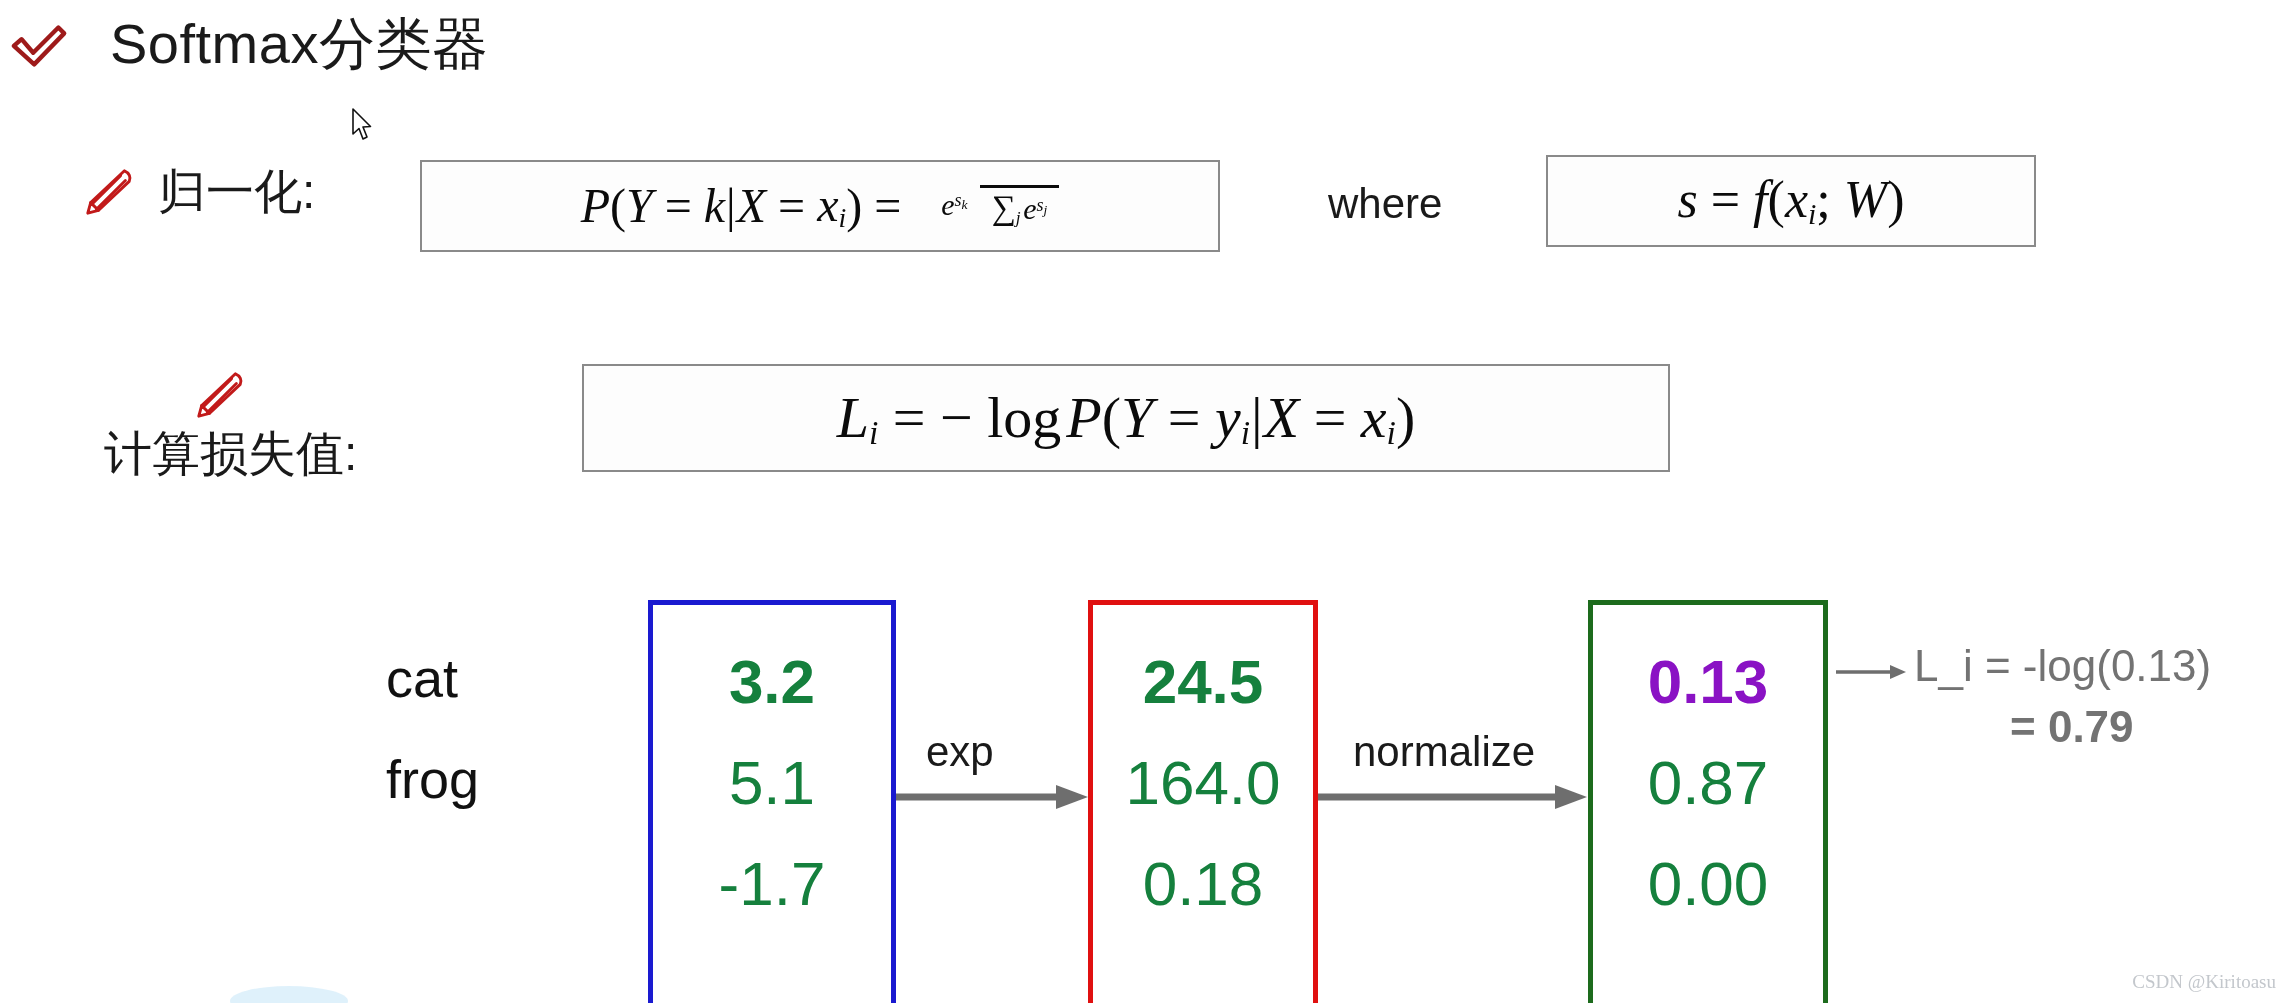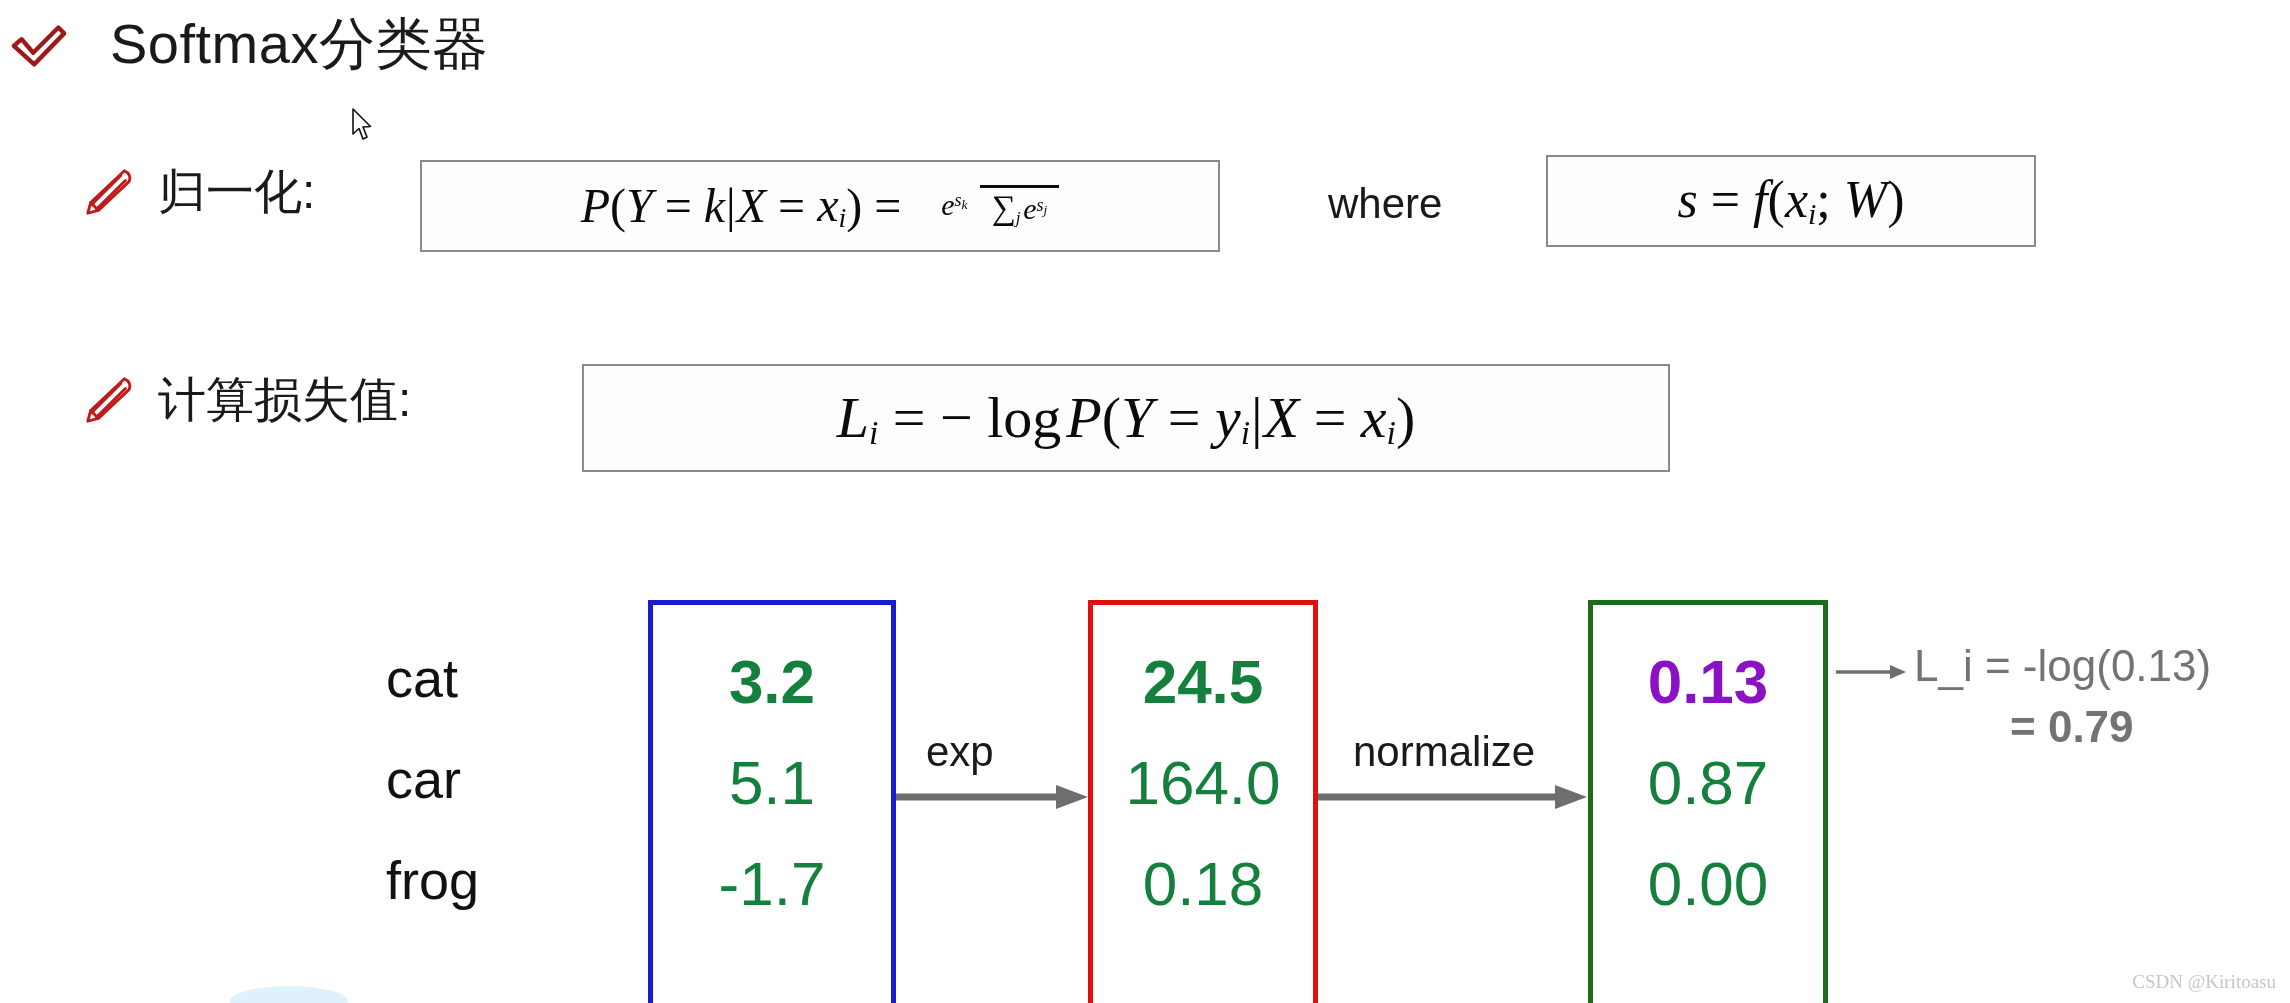--- a/index.html
+++ b/index.html
@@ -50,21 +50,21 @@
     height: 34px;
   }
 
   
   .bullet-row {
     position: absolute;
     display: flex;
     align-items: center;
   }
   .row-1 { left: 82px; top: 160px; }
-  .row-2 { left: 82px; top: 368px; }
+  .row-2 { left: 82px; top: 368px; flex-direction: column; }
 
   .pencil-icon {
     width: 54px;
     height: 54px;
     flex: 0 0 auto;
   }
   .bullet-label {
     font-size: 48px;
     color: #1a1a1a;
     margin-left: 22px;
@@ -310,21 +310,20 @@
 <div class="formula-box fbox-loss">
   <span class="math loss-expr">
     <span>L<sub>i</sub></span><span class="rm">&nbsp;=&nbsp;−&nbsp;</span><span class="rm">log </span><span>P</span><span class="rm">(</span><span>Y</span><span class="rm">&nbsp;=&nbsp;</span><span>y<sub>i</sub></span><span class="bar">|</span><span>X</span><span class="rm">&nbsp;=&nbsp;</span><span>x<sub>i</sub></span><span class="rm">)</span>
   </span>
 </div>
 
 <div class="diagram">
 
   <div class="class-labels">
     <div>cat</div>
-    <div>car</div>
     <div>frog</div>
   </div>
 
   <div class="col-box box-scores">
     <div class="cell first emph">3.2</div>
     <div class="cell">5.1</div>
     <div class="cell">-1.7</div>
   </div>
 
   <div class="arrow-label arrow-exp-label">exp</div>

